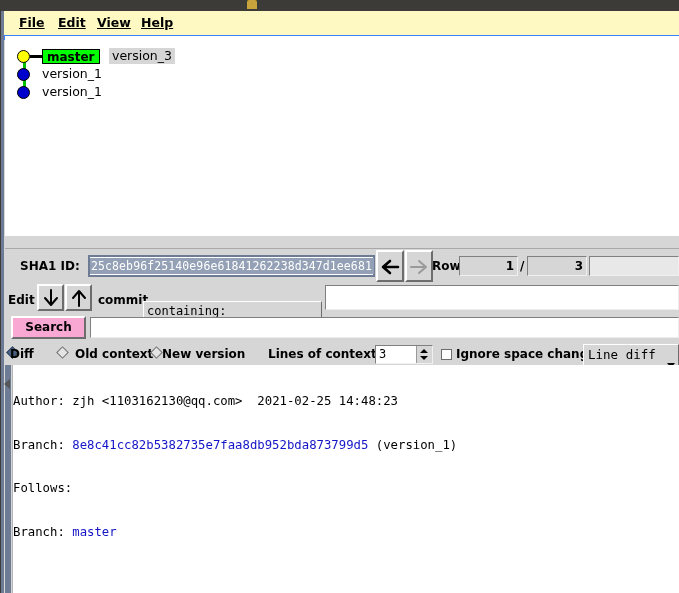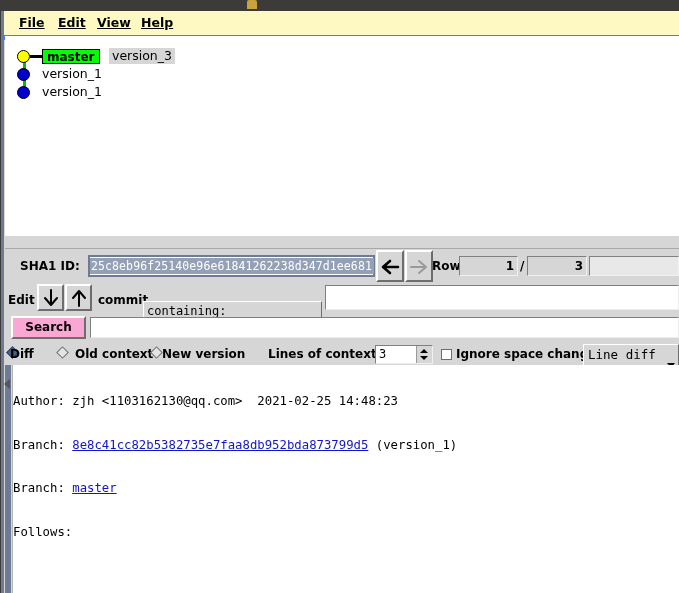--- a/index.html
+++ b/index.html
@@ -334,21 +334,21 @@
     position: absolute;
     left: 9px; top: 0;
     width: 666px;
     font-family: "DejaVu Sans Mono", "Liberation Mono", monospace;
     font-size: 12.3px;
     line-height: 14.5px;
     white-space: pre;
     color: #000;
   }
   .dline { height: 14.5px; white-space: pre; }
-  .lnk { color: #1414c8; text-decoration: underline; }
+  .lnk { color: #1414c8; }
   .arrow-left-marker {
     position: absolute;
     left: 0; top: 14px;
     width: 0; height: 0;
     border-top: 5px solid transparent;
     border-bottom: 5px solid transparent;
     border-right: 6px solid #555;
   }
 </style>
 </head>
@@ -468,22 +468,22 @@
 
   <div class="detail-pane">
     <div class="detail-scroll-left">
       <div class="detail-thumb"></div>
     </div>
     <div class="arrow-left-marker"></div>
 
     <div class="detail-text">
       <div class="dline"><span>Author:</span> <span>zjh &lt;1103162130@qq.com&gt;</span>  <span>2021-02-25 14:48:23</span></div>
       <div class="dline"><span>Branch:</span> <span class="lnk">8e8c41cc82b5382735e7faa8db952bda873799d5</span> <span>(version_1)</span></div>
+      <div class="dline"><span>Follows:</span></div>
       <div class="dline"><span>Branch:</span> <span class="lnk">master</span></div>
-      <div class="dline"><span>Follows:</span></div>
       
       
       
       
       
       
 
       
       
       

